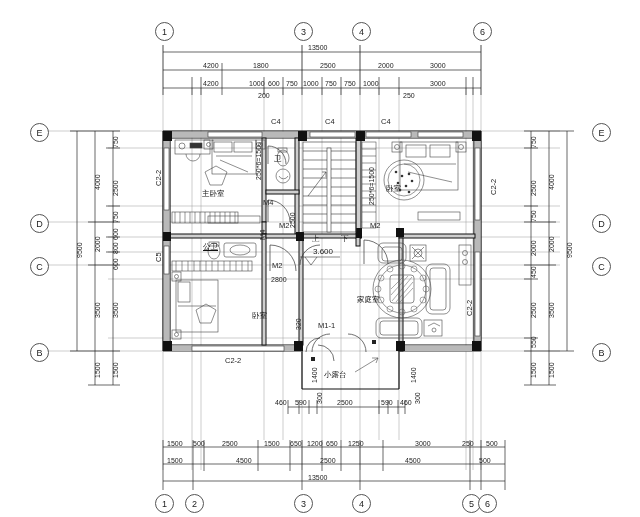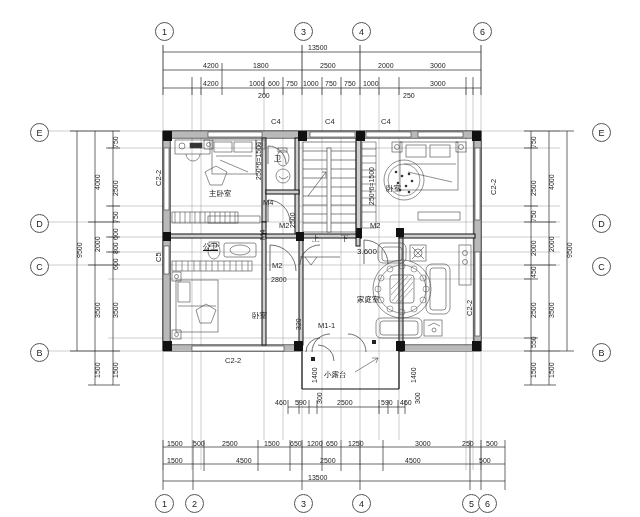--- a/index.html
+++ b/index.html
@@ -508,31 +508,31 @@
   <div class="txt dimv" style="left:414px;top:404px;">300</div>
 
   <div class="txt dim" style="left:271px;top:276px;">2800</div>
   <div class="txt dimv" style="left:311px;top:383px;">1400</div>
   <div class="txt dimv" style="left:410px;top:383px;">1400</div>
   <div class="txt dimv" style="left:295px;top:330px;">320</div>
   <div class="txt dimv" style="left:255px;top:180px;">250*6=1500</div>
   <div class="txt dimv" style="left:368px;top:205px;">250*6=1500</div>
   <div class="txt dimv" style="left:289px;top:228px;">2500</div>
 
-  <div class="txt room" style="left:209px;top:190px;">主卧室</div>
+  <div class="txt room" style="left:202px;top:190px;">主卧室</div>
   <div class="txt room" style="left:386px;top:185px;">卧室</div>
   <div class="txt room" style="left:252px;top:312px;">卧室</div>
   <div class="txt room" style="left:357px;top:296px;">家庭室</div>
   <div class="txt room" style="left:203px;top:243px;text-decoration:underline;">公卫</div>
   <div class="txt room" style="left:274px;top:155px;">卫</div>
   <div class="txt room" style="left:324px;top:371px;">小露台</div>
 
   <div class="txt room" style="left:312px;top:235px;">上</div>
   <div class="txt room" style="left:341px;top:235px;">下</div>
-  <div class="txt dim" style="left:313px;top:248px;font-size:8px;margin-left:44px;">3.600</div>
+  <div class="txt dim" style="left:313px;top:248px;font-size:8px;">3.600</div>
 
   <div class="txt tag" style="left:263px;top:199px;">M4</div>
   <div class="txt tagv" style="left:259px;top:240px;">M4</div>
   <div class="txt tag" style="left:279px;top:222px;">M2</div>
   <div class="txt tag" style="left:272px;top:262px;">M2</div>
   <div class="txt tag" style="left:370px;top:222px;">M2</div>
   <div class="txt tag" style="left:318px;top:322px;">M1-1</div>
 
   <div class="txt tag" style="left:271px;top:118px;">C4</div>
   <div class="txt tag" style="left:325px;top:118px;">C4</div>

